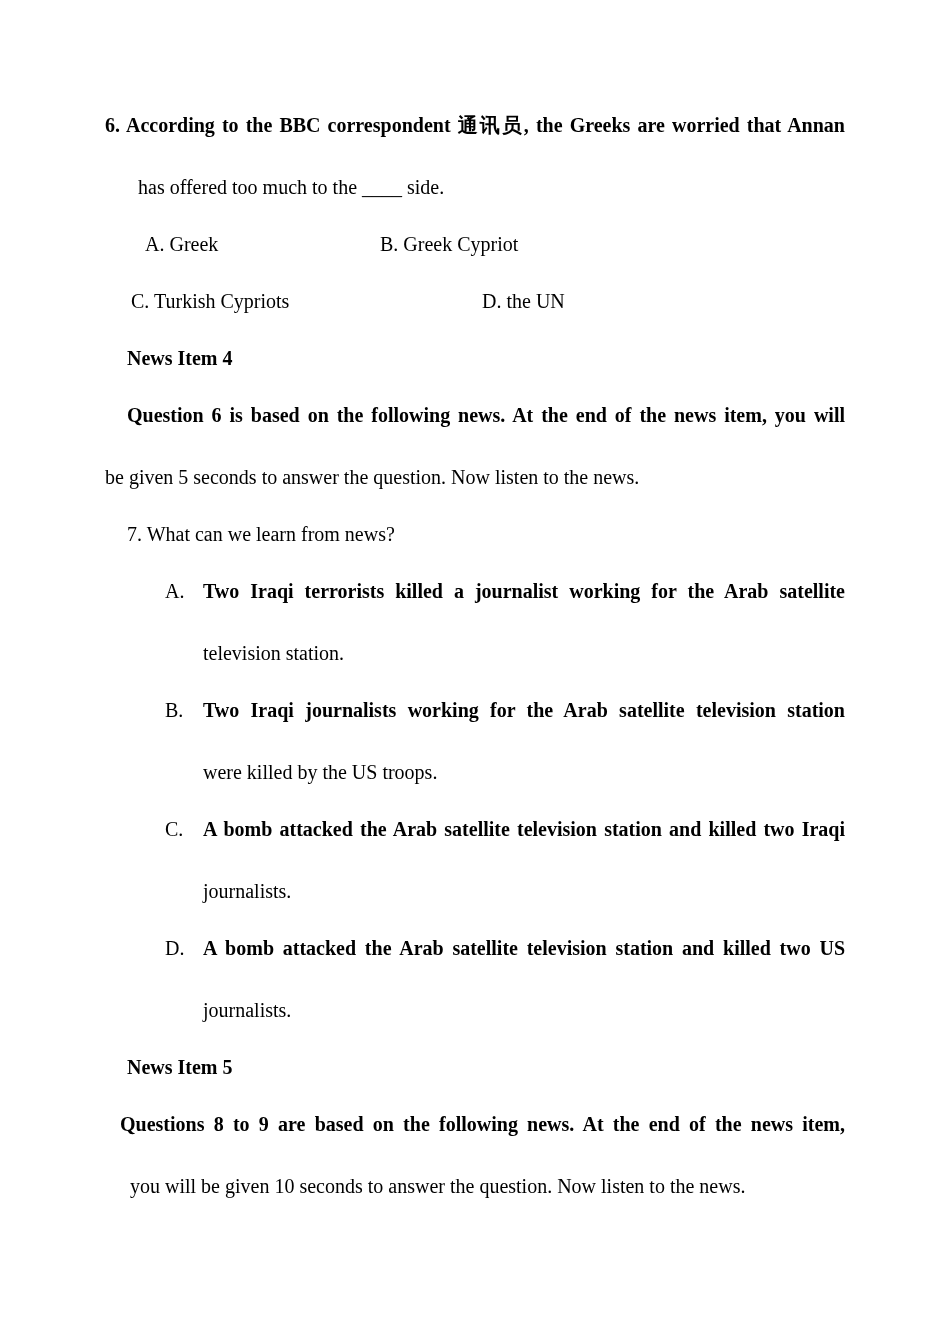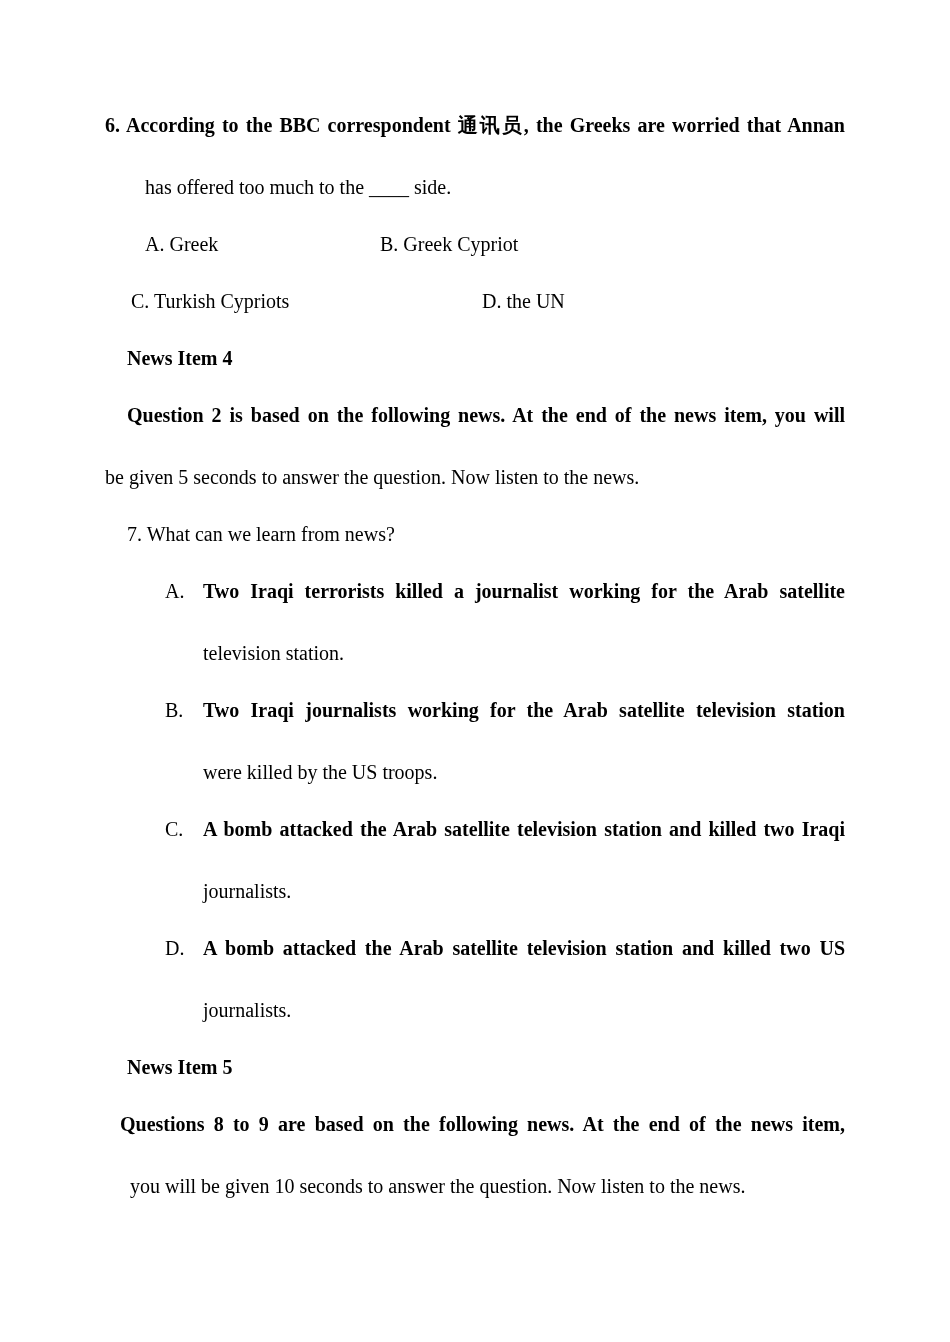--- a/index.html
+++ b/index.html
@@ -40,29 +40,29 @@
     .opt-text.justify {
       white-space: normal;
     }
   </style>
 </head>
 <body>
 
 <div>
 
   <div class="line justify" style="left:105px; top:113px; width:740px;">6. According to the BBC correspondent 通讯员, the Greeks are worried that Annan</div>
-  <div class="line" style="left:145px; top:175px;">has offered too much to the ____ side.</div>
+  <div class="line" style="left:138px; top:175px;">has offered too much to the ____ side.</div>
 
   <div class="line" style="left:145px; top:232px;">A. Greek</div>
   <div class="line" style="left:380px; top:232px;">B. Greek Cypriot</div>
   <div class="line" style="left:131px; top:289px;font-family:Liberation Serif, serif;">C. Turkish Cypriots</div>
   <div class="line" style="left:450px; top:289px;margin-left:32px;">D. the UN</div>
 
   <div class="line bold" style="left:127px; top:346px;">News Item 4</div>
-  <div class="line justify" style="left:127px; top:403px; width:718px;">Question 2 is based on the following news. At the end of the news item, you will</div>
+  <div class="line justify" style="left:127px; top:403px; width:718px;">Question 6 is based on the following news. At the end of the news item, you will</div>
   <div class="line" style="left:105px; top:465px;">be given 5 seconds to answer the question. Now listen to the news.</div>
 
   <div class="line" style="left:127px; top:522px;">7. What can we learn from news?</div>
 
   <div class="opt-label" style="left:165px; top:579px;">A.</div>
   <div class="opt-text justify" style="left:203px; top:579px; width:642px;">Two Iraqi terrorists killed a journalist working for the Arab satellite</div>
   <div class="opt-text" style="left:203px; top:641px;">television station.</div>
 
   <div class="opt-label" style="left:165px; top:698px;">B.</div>
   <div class="opt-text justify" style="left:203px; top:698px; width:642px;">Two Iraqi journalists working for the Arab satellite television station</div>

